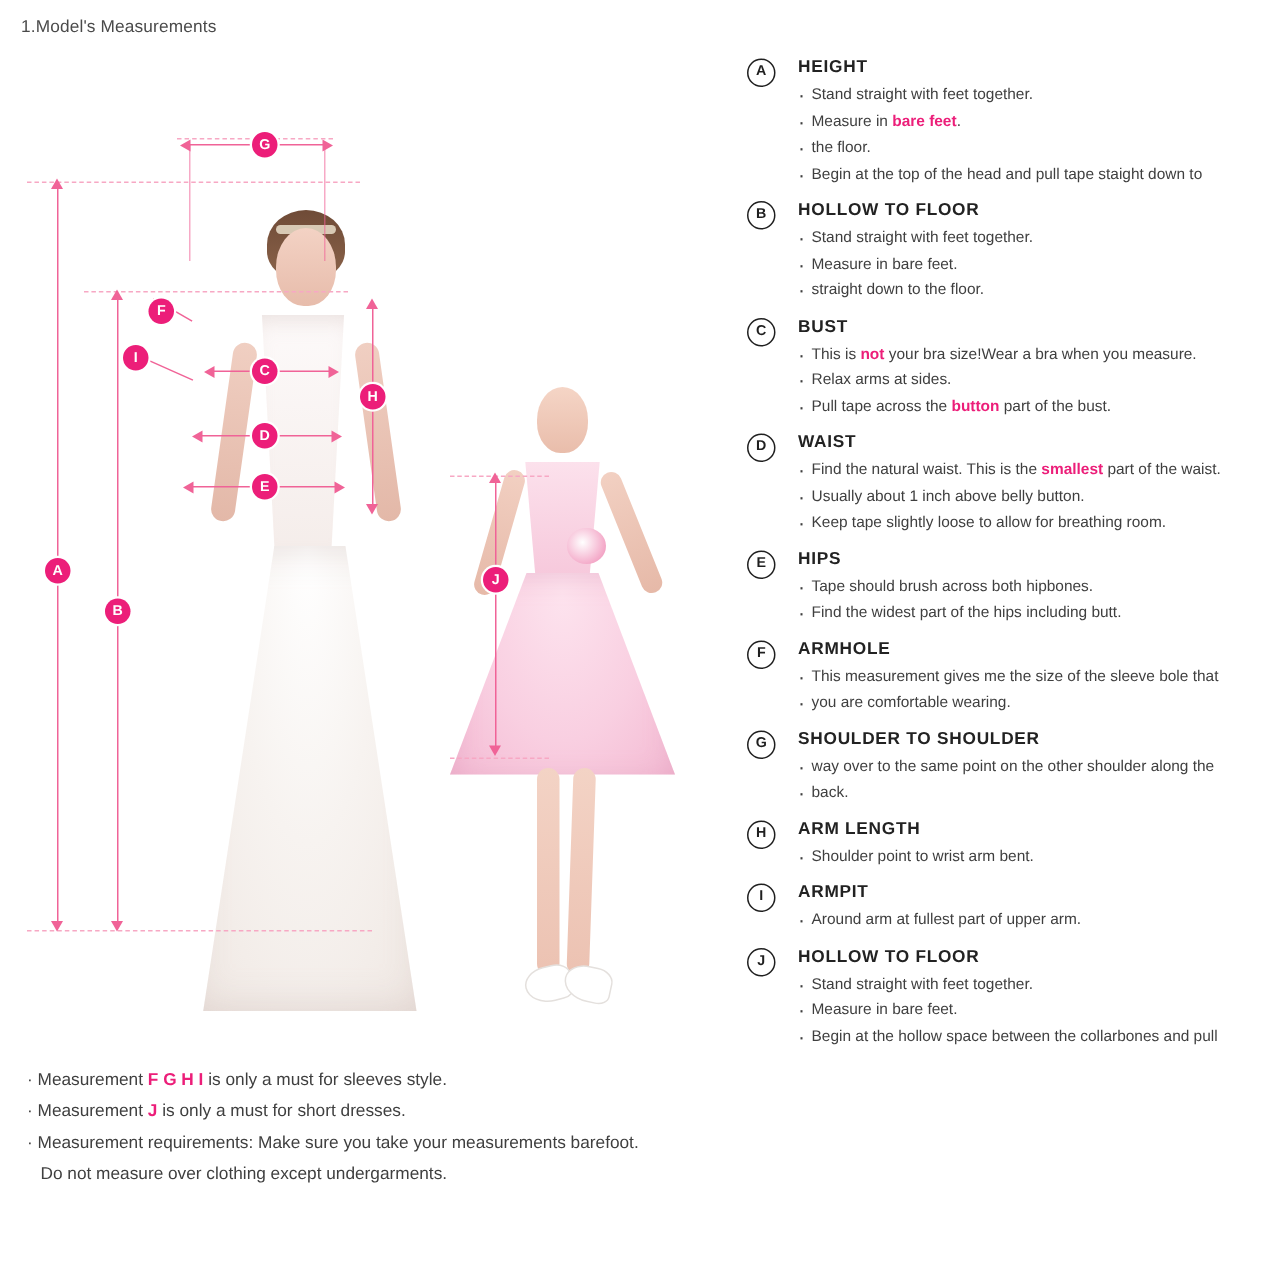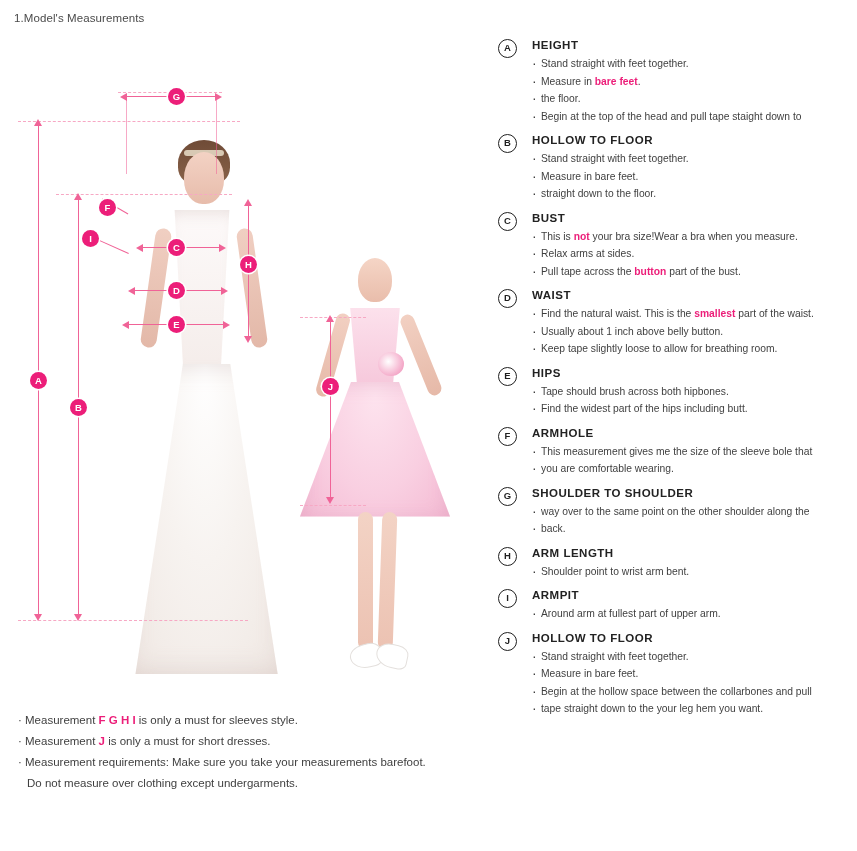--- a/index.html
+++ b/index.html
@@ -513,18 +513,17 @@
       </ul>
     </div>
 
     <div class="entry">
       <div class="circle">J</div>
       <h3>HOLLOW TO FLOOR</h3>
       <ul>
         <li><span>Stand straight with feet together.</span></li>
         <li><span>Measure in bare feet.</span></li>
         <li><span>Begin at the hollow space between the collarbones and pull</span></li>
-        <li style="list-style:none; padding-left:9px;"><span>tape straight down to the your leg hem you want.</span></li>
       </ul>
     </div>
 
   </div>
 </div>
 
 </body></html>

